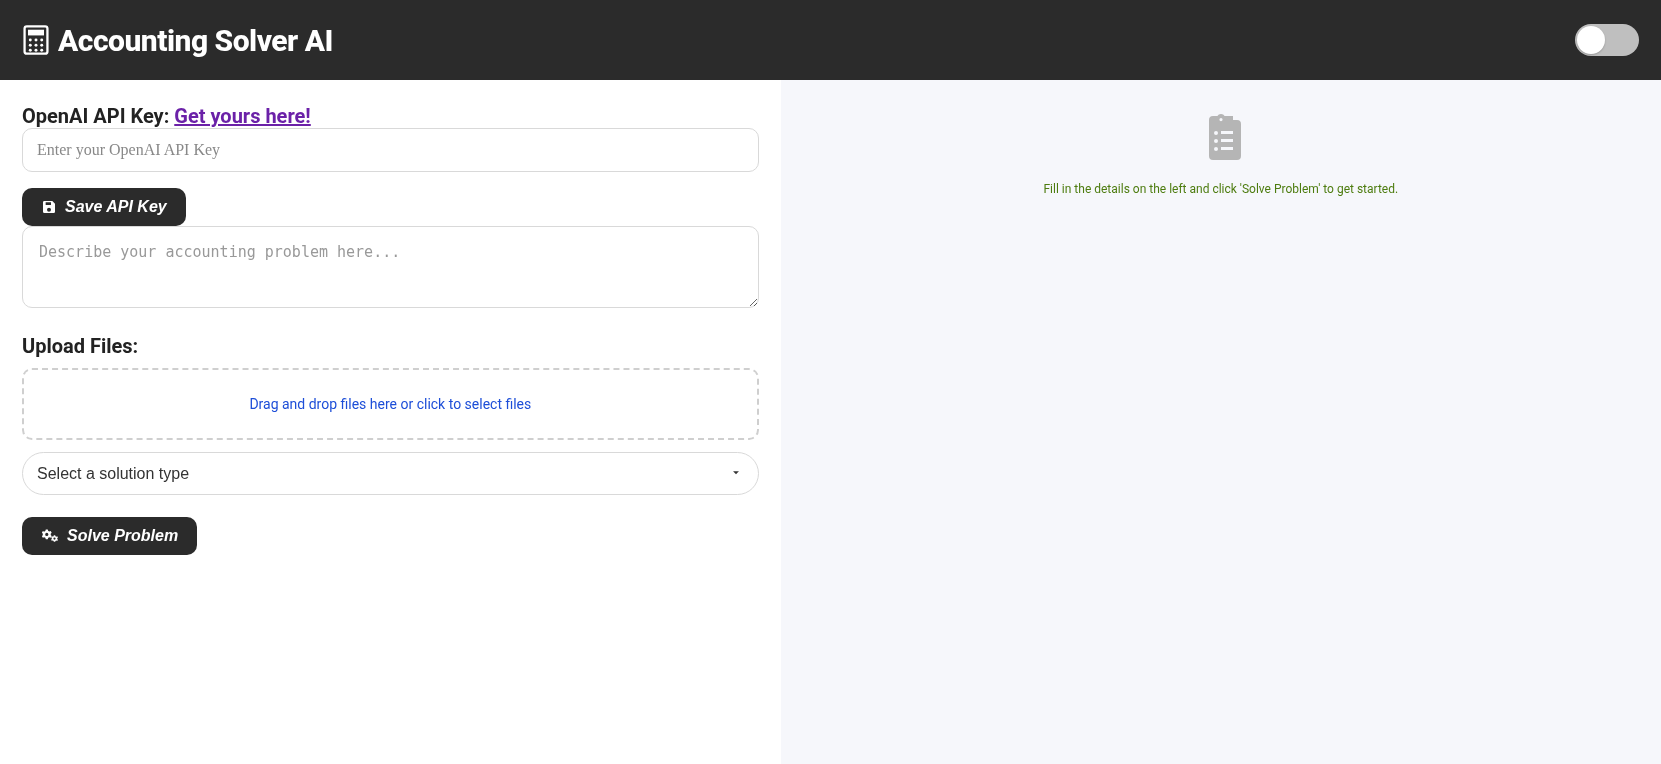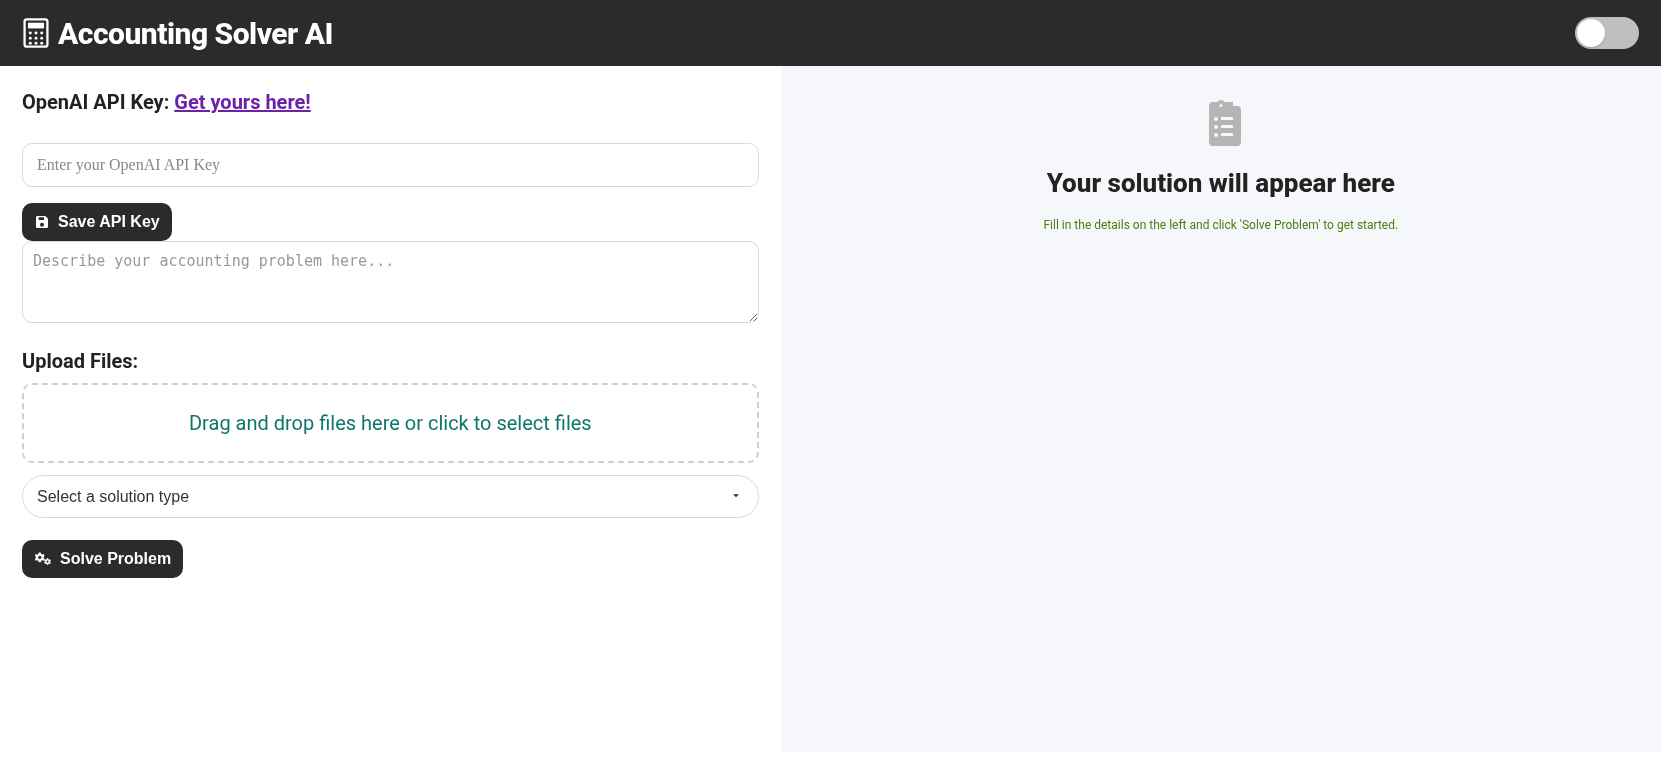--- a/index.html
+++ b/index.html
@@ -7,21 +7,21 @@
       font-family: -apple-system, BlinkMacSystemFont, "Segoe UI", Roboto, "Helvetica Neue", Arial, sans-serif;
       color: #111;
       background: #fff;
     }
     .header {
       background: #2b2b2b;
       display: flex;
       align-items: center;
       justify-content: space-between;
       padding: 14px 22px;
-      height: 66px;
+      height: 80px;
     }
     .title-wrap {
       display: flex;
       align-items: center;
       gap: 8px;
       color: #fff;
     }
     .title-wrap .app-title {
       font-size: 30px;
       font-weight: 800;
@@ -66,68 +66,69 @@
       font-weight: 700;
       margin-bottom: 10px;
       color: #222;
     }
     .api-key-label a {
       color: #6b21a8;
       text-decoration: underline;
       font-weight: 700;
     }
     .api-key-label {
-      margin-bottom: 29px;
+      margin-bottom: 0;
     }
     .text-input {
       width: 100%;
       padding: 12px 14px;
       border: 1px solid #d9d9d9;
       border-radius: 10px;
       font-size: 16px;
       color: #333;
       font-family: Liberation Serif, serif;
     }
     .text-input::placeholder { color: #888; }
     .btn {
       display: inline-flex;
       align-items: center;
       gap: 8px;
       background: #2b2b2b;
       color: #fff;
       border: none;
-      padding: 10px 12px;
+      padding: 10px 19px;
       border-radius: 10px;
       font-size: 16px;
       font-weight: 700;
       cursor: pointer;
       margin-top: 16px;
+      font-style: italic;
     }
     .btn svg { display: block; }
     .problem-label { margin-top: 14px; }
     .textarea {
       width: 100%;
       height: 82px;
-      padding: 10px;
+      padding: 16px;
       border: 1px solid #d9d9d9;
       border-radius: 10px;
       font-family: ui-monospace, SFMono-Regular, Menlo, Consolas, monospace;
       font-size: 15px;
       resize: both;
       color: #333;
     }
     .textarea::placeholder { color: #999; }
     .upload-label { margin-top: 22px; }
     .dropzone {
       border: 2px dashed #cfcfcf;
       border-radius: 10px;
       padding: 26px 12px;
       text-align: center;
-      color: #0f766e;
-      font-size: 20px;
+      color: #1d4ed8;
+      font-size: 14px;
       cursor: pointer;
       margin-top: 4px;
     }
     .solution-type-label { margin-top: 26px; }
     .select-wrap {
       position: relative;
       margin-top: 12px;
     }
     .select {
       width: 100%;
@@ -233,16 +234,15 @@
       <span>Solve Problem</span>
     </button>
   </div>
 
   <div class="right">
     <div class="right-icon">
       <svg width="48" height="56" viewBox="0 0 24 28" fill="#b5b5b5">
         <path d="M16 3h-2.2A2 2 0 0 0 12 2a2 2 0 0 0-1.8 1H8a2 2 0 0 0-2 2v18a2 2 0 0 0 2 2h12a2 2 0 0 0 2-2V7a2 2 0 0 0-2-2h-2V3h-2zM12 4a.8.8 0 1 1 0 1.6.8.8 0 0 1 0-1.6zM9.5 12.5a1 1 0 1 1 0-2 1 1 0 0 1 0 2zm0 4a1 1 0 1 1 0-2 1 1 0 0 1 0 2zm0 4a1 1 0 1 1 0-2 1 1 0 0 1 0 2zM18 20h-6v-1.5h6V20zm0-4h-6v-1.5h6V16zm0-4h-6v-1.5h6V12z"></path>
       </svg>
     </div>
-    <div class="right-title">Your solution will appear here</div>
     <div class="right-sub">Fill in the details on the left and click 'Solve Problem' to get started.</div>
   </div>
 </div>
 
 </body></html>

